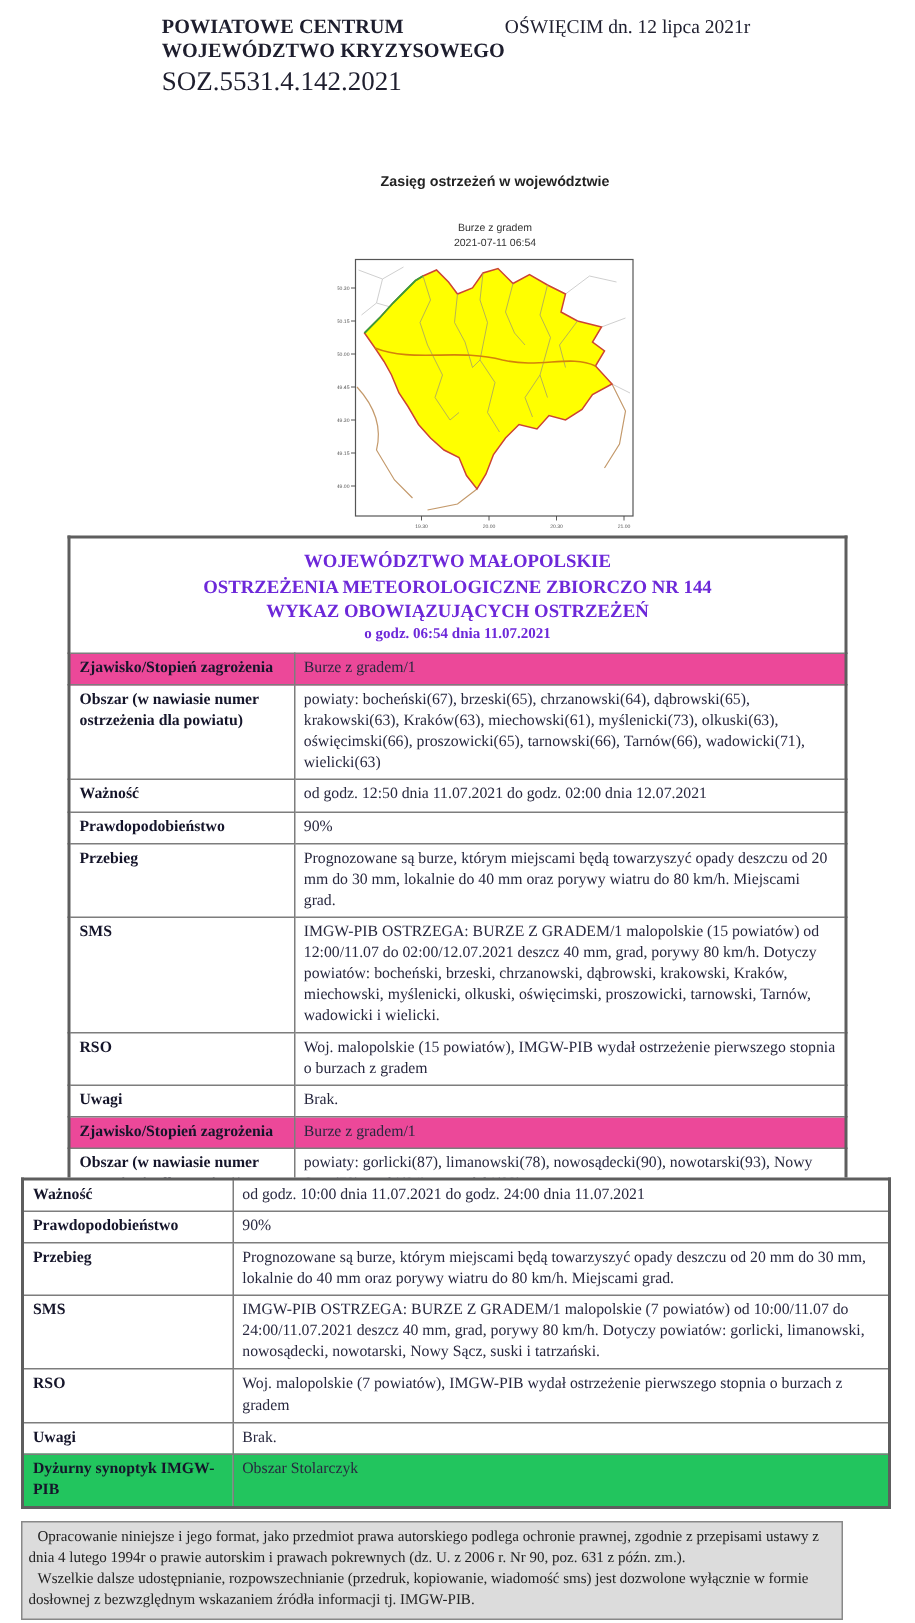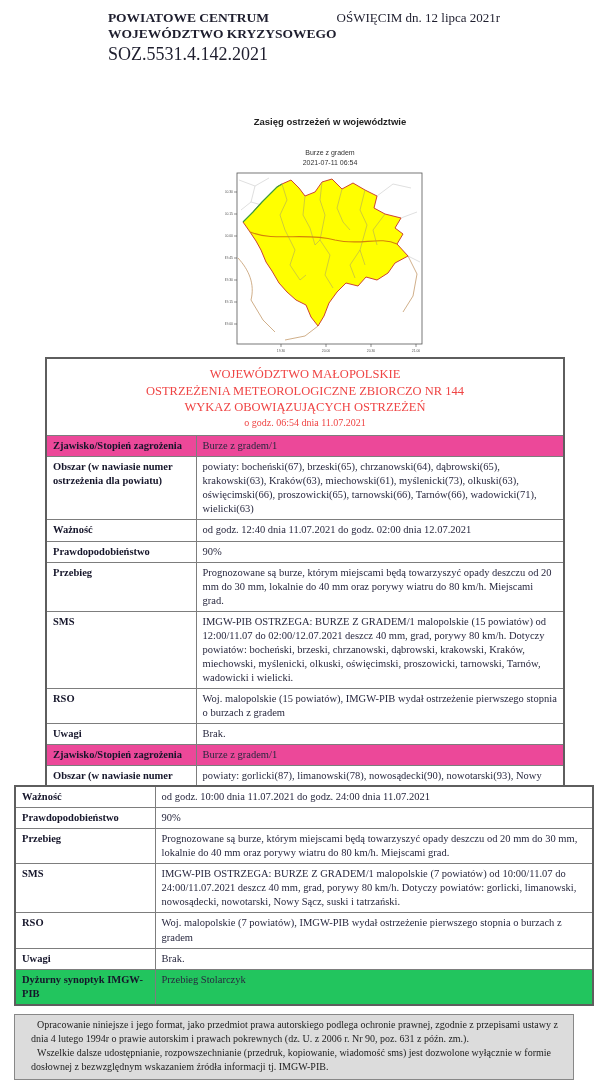--- a/index.html
+++ b/index.html
@@ -27,25 +27,25 @@
   table.t2{width:580px;position:absolute;top:785px;left:14px;}
   table.warn td{border:1px solid #7d7d7d;vertical-align:top;padding:3px 6px;
     font-size:10.5px;line-height:1.34;color:#28283f;}
   table.warn td.lbl{font-weight:bold;color:#15152a;}
   table.warn{border:2px solid #5e5e5e;}
   .t1 col.c-lbl{width:150px;}
   .t2 col.c-lbl{width:140px;}
   tr.hl-yellow td{background:#ec4899;}
   tr.hl-gray td{background:#22c55e;}
   td.title-cell{text-align:center;padding:7px 4px 6px 4px !important;}
-  .tt-line{color:#ef4444;font-weight:normal;font-size:12.5px;line-height:1.33;}
+  .tt-line{color:#6d28d9;font-weight:bold;font-size:12.5px;line-height:1.33;}
   .tt-line.small{font-size:10px;}
   
   .footer-box{position:absolute;top:1014px;left:14px;width:534px;
-    background:#dcdcdc;border:1px solid #888;padding:3px 8px 5px 16px;
+    background:#dcdcdc;border:1px solid #888;padding:3px 8px 5px 4px;
     font-size:10px;line-height:1.4;color:#222;}
   .footer-box p{margin:0;text-indent:6px;}
 </style>
 </head>
 <body>
 
 <div class="doc-header">
   <div class="org-block">
     <div class="org-line">POWIATOWE CENTRUM</div>
     <div class="org-line">WOJEWÓDZTWO KRYZYSOWEGO</div>
@@ -147,21 +147,21 @@
   <tr class="hl-yellow">
     <td class="lbl">Zjawisko/Stopień zagrożenia</td>
     <td>Burze z gradem/1</td>
   </tr>
   <tr>
     <td class="lbl">Obszar (w nawiasie numer ostrzeżenia dla powiatu)</td>
     <td>powiaty: bocheński(67), brzeski(65), chrzanowski(64), dąbrowski(65), krakowski(63), Kraków(63), miechowski(61), myślenicki(73), olkuski(63), oświęcimski(66), proszowicki(65), tarnowski(66), Tarnów(66), wadowicki(71), wielicki(63)</td>
   </tr>
   <tr>
     <td class="lbl">Ważność</td>
-    <td>od godz. 12:40 dnia 11.07.2021 do godz. 02:00 dnia 12.07.2021</td>
+    <td>od godz. 12:50 dnia 11.07.2021 do godz. 02:00 dnia 12.07.2021</td>
   </tr>
   <tr>
     <td class="lbl">Prawdopodobieństwo</td>
     <td>90%</td>
   </tr>
   <tr>
     <td class="lbl">Przebieg</td>
     <td>Prognozowane są burze, którym miejscami będą towarzyszyć opady deszczu od 20 mm do 30 mm, lokalnie do 40 mm oraz porywy wiatru do 80 km/h. Miejscami grad.</td>
   </tr>
   <tr>
@@ -212,21 +212,21 @@
   <tr>
     <td class="lbl">RSO</td>
     <td>Woj. malopolskie (7 powiatów), IMGW-PIB wydał ostrzeżenie pierwszego stopnia o burzach z gradem</td>
   </tr>
   <tr>
     <td class="lbl">Uwagi</td>
     <td>Brak.</td>
   </tr>
   <tr class="hl-gray">
     <td class="lbl">Dyżurny synoptyk IMGW-PIB</td>
-    <td>Przebieg Stolarczyk</td>
+    <td>Obszar Stolarczyk</td>
   </tr>
 </tbody>
   </table>
 
 <div class="footer-box">
   <p>Opracowanie niniejsze i jego format, jako przedmiot prawa autorskiego podlega ochronie prawnej, zgodnie z przepisami ustawy z dnia 4 lutego 1994r o prawie autorskim i prawach pokrewnych (dz. U. z 2006 r. Nr 90, poz. 631 z późn. zm.).</p>
   <p>Wszelkie dalsze udostępnianie, rozpowszechnianie (przedruk, kopiowanie, wiadomość sms) jest dozwolone wyłącznie w formie dosłownej z bezwzględnym wskazaniem źródła informacji tj. IMGW-PIB.</p>
 </div>
 
 </body></html>

